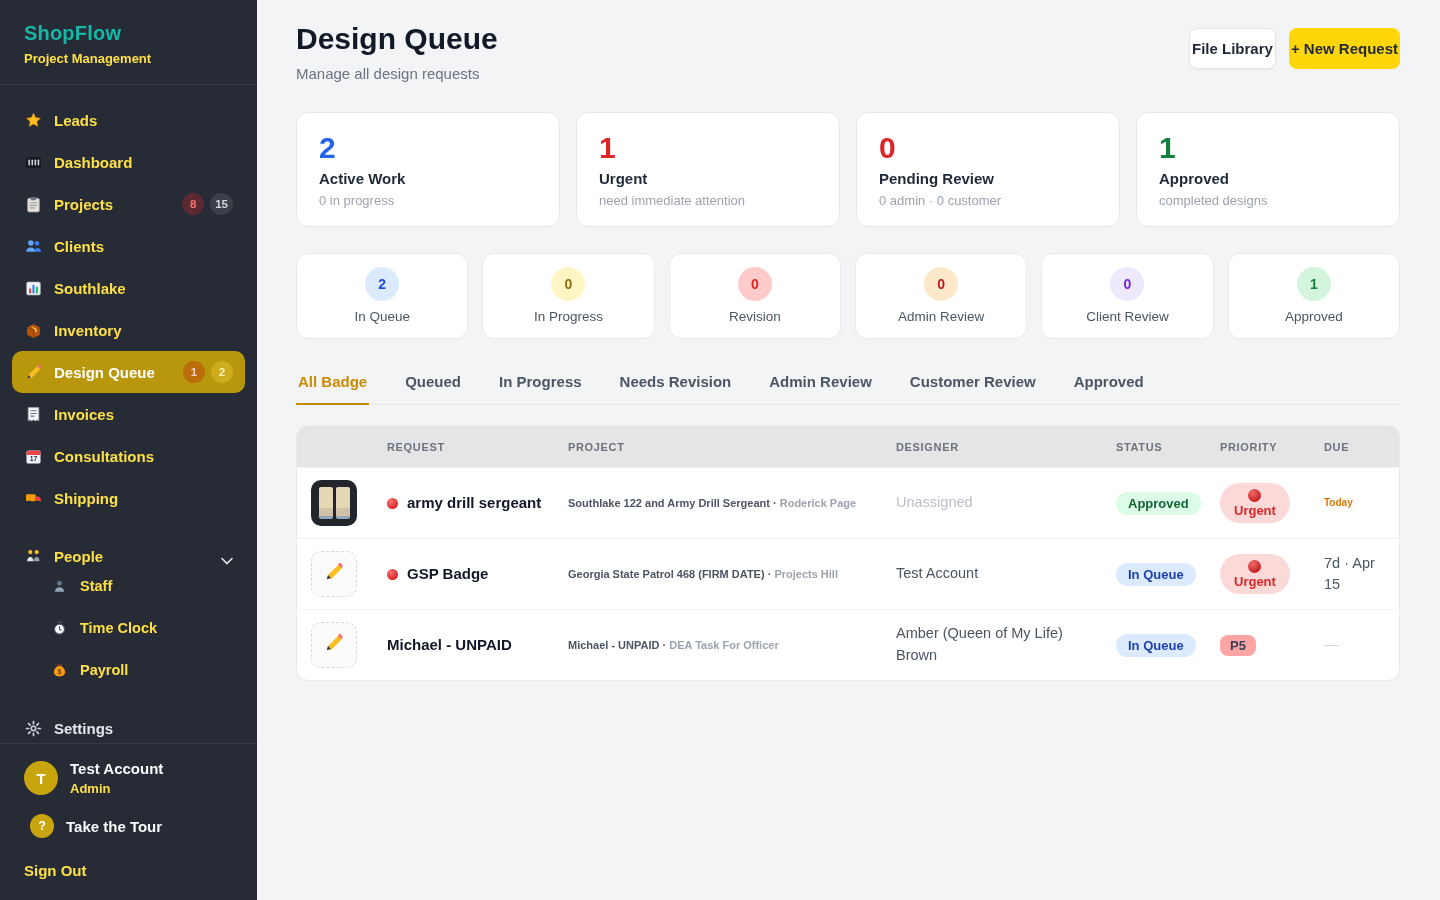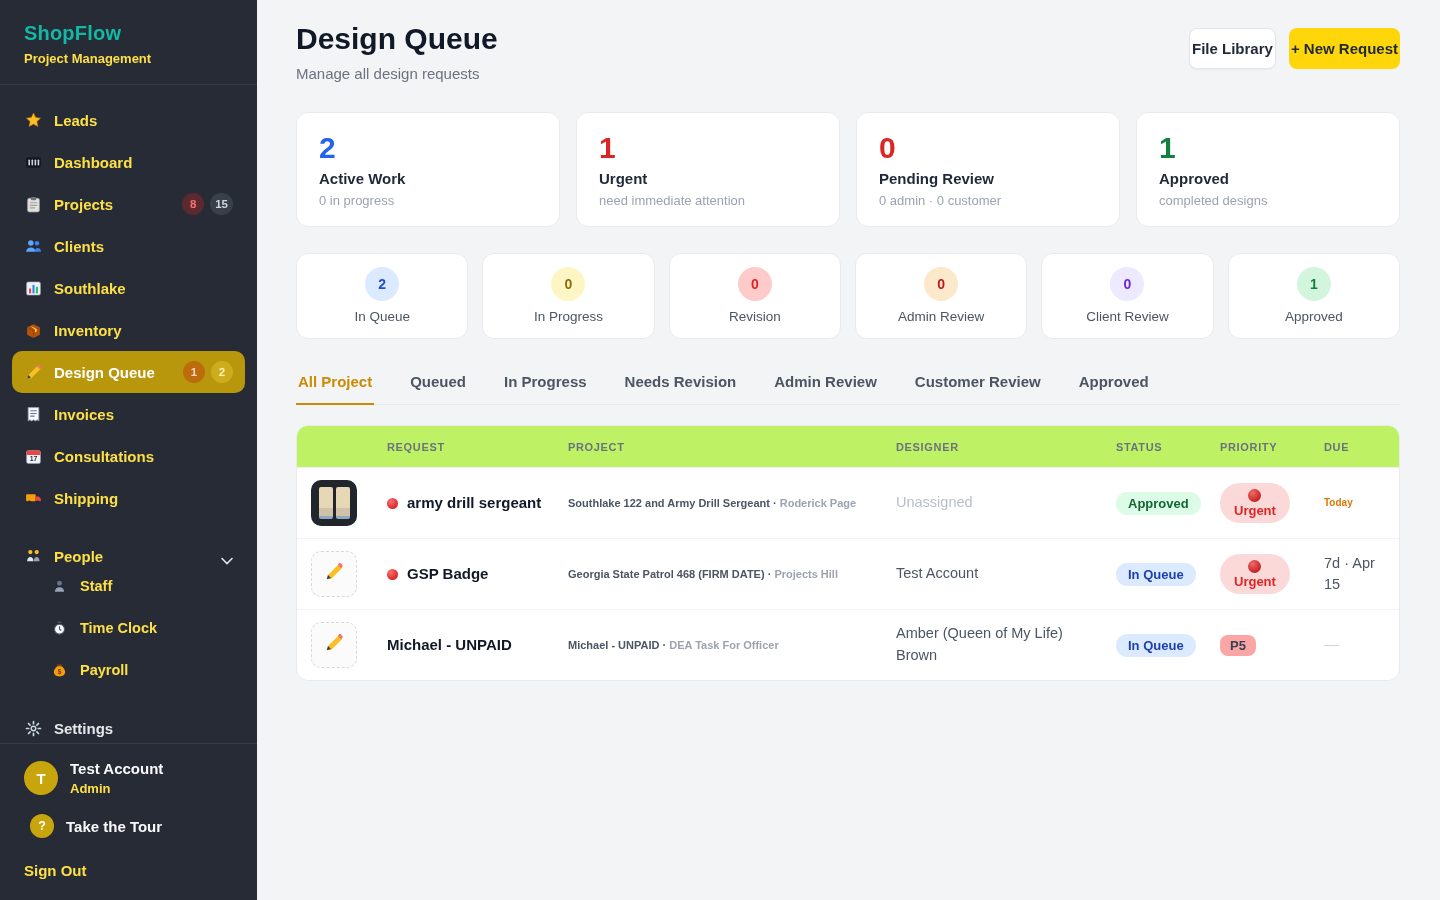--- a/index.html
+++ b/index.html
@@ -80,21 +80,21 @@
   
   .tabs { display:flex; gap:34px; margin-top:24px; border-bottom:1px solid #e5e7eb; }
   .tab {
     background:none; border:none; border-bottom:2px solid transparent; margin-bottom:-1px;
     padding:10px 2px 13px; font-family:inherit; font-size:15px; font-weight:600; color:#4b5563; cursor:pointer;
   }
   .tab.active { color:#ca8a04; border-bottom-color:#ca8a04; font-weight:700; }
   
   .table-card { margin-top:20px; background:#fff; border:1px solid #e8eaee; border-radius:12px; overflow:hidden; }
   .thead, .trow { display:grid; grid-template-columns:90px 181px 328px 220px 104px 104px 1fr; align-items:center; }
-  .thead { background:#bef264; border-bottom:1px solid #eef0f4; height:42px; }
+  .thead { background:#e5e5e5; border-bottom:1px solid #eef0f4; height:42px; }
   .th { font-size:11px; font-weight:700; color:#6b7280; letter-spacing:.06em; }
   .trow { border-bottom:1px solid #f1f3f6; padding:12px 0; cursor:pointer; }
   .trow:last-child { border-bottom:none; }
   .c-thumb { padding-left:14px; }
   .thumb { width:46px; height:46px; border-radius:10px; }
   .thumb-image { background:#22252c; display:flex; align-items:center; justify-content:center; gap:3px; }
   .thumb-image .patch { width:14px; height:32px; background:#e6d7b5; border-radius:2px; border-bottom:3px solid #8fa9c0; box-shadow:inset 0 -8px 0 rgba(40,50,70,.12); }
   .thumb-pencil { border:1.5px dashed #d5d9df; background:#fbfbfb; display:flex; align-items:center; justify-content:center; }
   .thumb-pencil svg { width:20px; height:20px; }
   .c-request { display:flex; align-items:center; gap:9px; padding-right:16px; font-size:15px; font-weight:700; color:#111827; line-height:1.45; }
@@ -341,21 +341,21 @@
     </div>
   <div class="pills" id="pills">
       <div class="pill-card"><span class="pill-circle" style="background: rgb(219, 234, 254); color: rgb(29, 78, 216);">2</span><div class="pill-label">In Queue</div></div>
       <div class="pill-card"><span class="pill-circle" style="background: rgb(253, 246, 196); color: rgb(138, 109, 10);">0</span><div class="pill-label">In Progress</div></div>
       <div class="pill-card"><span class="pill-circle" style="background: rgb(254, 202, 202); color: rgb(220, 38, 38);">0</span><div class="pill-label">Revision</div></div>
       <div class="pill-card"><span class="pill-circle" style="background: rgb(252, 232, 203); color: rgb(185, 28, 28);">0</span><div class="pill-label">Admin Review</div></div>
       <div class="pill-card"><span class="pill-circle" style="background: rgb(237, 233, 254); color: rgb(109, 40, 217);">0</span><div class="pill-label">Client Review</div></div>
       <div class="pill-card"><span class="pill-circle" style="background: rgb(211, 245, 222); color: rgb(21, 128, 61);">1</span><div class="pill-label">Approved</div></div>
     </div>
   <div class="tabs" id="tabs">
-      <button class="tab active">All Project</button>
+      <button class="tab active">All Badge</button>
       <button class="tab">Queued</button>
       <button class="tab">In Progress</button>
       <button class="tab">Needs Revision</button>
       <button class="tab">Admin Review</button>
       <button class="tab">Customer Review</button>
       <button class="tab">Approved</button>
     </div>
 
   <div class="table-card">
     <div class="thead" id="thead">

